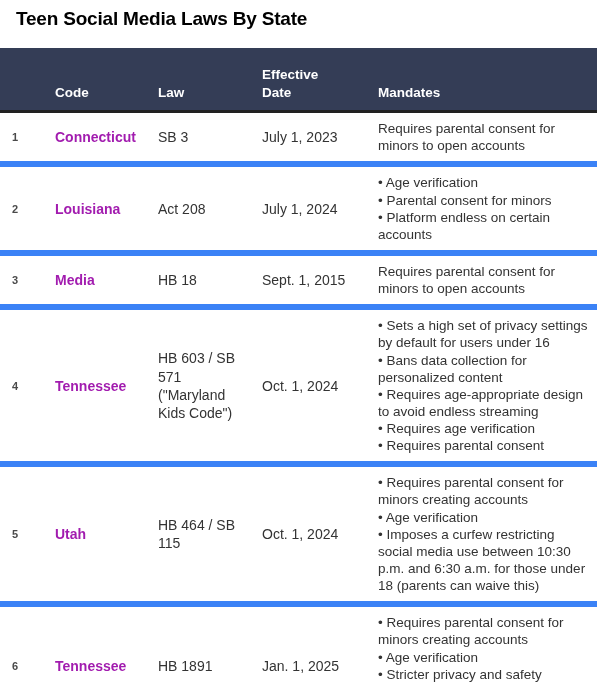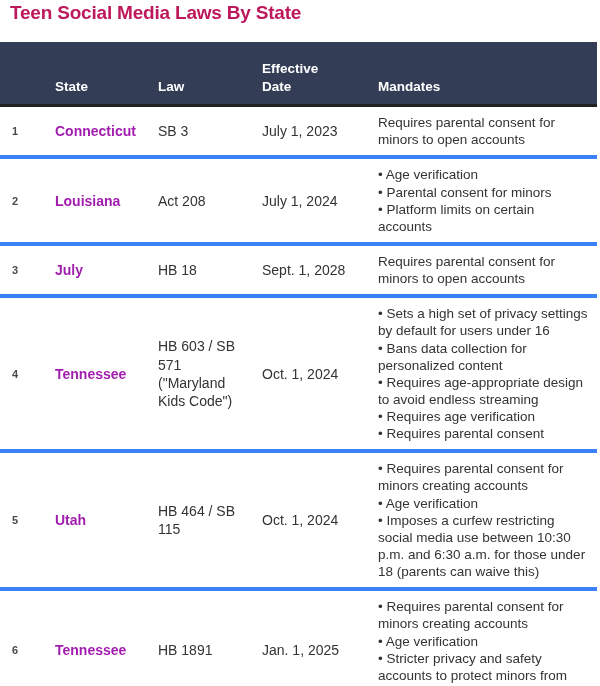--- a/index.html
+++ b/index.html
@@ -10,22 +10,22 @@
   }
   body {
     width: 600px;
     height: 686px;
     overflow: hidden;
     position: relative;
   }
   .page-title {
     font-size: 19px;
     font-weight: 700;
-    color: #be185d;
-    margin: 2px;
+    color: #000000;
+    margin: 8px;
     padding: 0 8px 0 8px;
     letter-spacing: -0.2px;
   }
   table.laws-table {
     border-collapse: collapse;
     width: 597px;
     margin-top: 18px;
     table-layout: fixed;
   }
   col.col-num   { width: 47px; }
@@ -45,21 +45,21 @@
     box-sizing: border-box;
     padding: 18px 8px 9px 8px;
     border-bottom: 3px solid #212121;
     line-height: 1.3;
   }
   thead th .wrap-narrow {
     display: inline-block;
     max-width: 70px;
   }
   tbody td {
-    border-top: 4px solid #3b82f6;
+    border-top: 6px solid #3b82f6;
     vertical-align: middle;
     padding: 7px 8px;
     font-size: 14px;
     color: #333333;
     line-height: 1.3;
     word-wrap: break-word;
   }
   tbody tr:first-child td { border-top: none; }
   td.c-num {
     font-size: 11px;
@@ -88,21 +88,21 @@
   <colgroup>
     <col class="col-num">
     <col class="col-state">
     <col class="col-law">
     <col class="col-date">
     <col class="col-mand">
   </colgroup>
   <thead>
     <tr>
       <th></th>
-      <th><span class="wrap-narrow">State</span></th>
+      <th><span class="wrap-narrow">Code</span></th>
       <th><span class="wrap-narrow">Law</span></th>
       <th><span class="wrap-narrow">Effective Date</span></th>
       <th>Mandates</th>
     </tr>
   </thead>
   <tbody id="table-body">
   <tr>
     <td class="c-num">1</td>
     <td class="c-state">Connecticut</td>
     <td class="c-law">SB 3</td>
@@ -113,29 +113,29 @@
   </tr>
 
   <tr>
     <td class="c-num">2</td>
     <td class="c-state">Louisiana</td>
     <td class="c-law">Act 208</td>
     <td class="c-date">July 1, 2024</td>
     <td class="c-mandates">
           <div class="mandate-item">• Age verification</div>
           <div class="mandate-item">• Parental consent for minors</div>
-          <div class="mandate-item">• Platform limits on certain accounts</div>
+          <div class="mandate-item">• Platform endless on certain accounts</div>
         </td>
   </tr>
 
   <tr>
     <td class="c-num">3</td>
-    <td class="c-state">July</td>
+    <td class="c-state">Media</td>
     <td class="c-law">HB 18</td>
-    <td class="c-date">Sept. 1, 2028</td>
+    <td class="c-date">Sept. 1, 2015</td>
     <td class="c-mandates">
           <div class="mandate-item">Requires parental consent for minors to open accounts</div>
         </td>
   </tr>
 
   <tr>
     <td class="c-num">4</td>
     <td class="c-state">Tennessee</td>
     <td class="c-law">HB 603 / SB 571 ("Maryland Kids Code")</td>
     <td class="c-date">Oct. 1, 2024</td>

